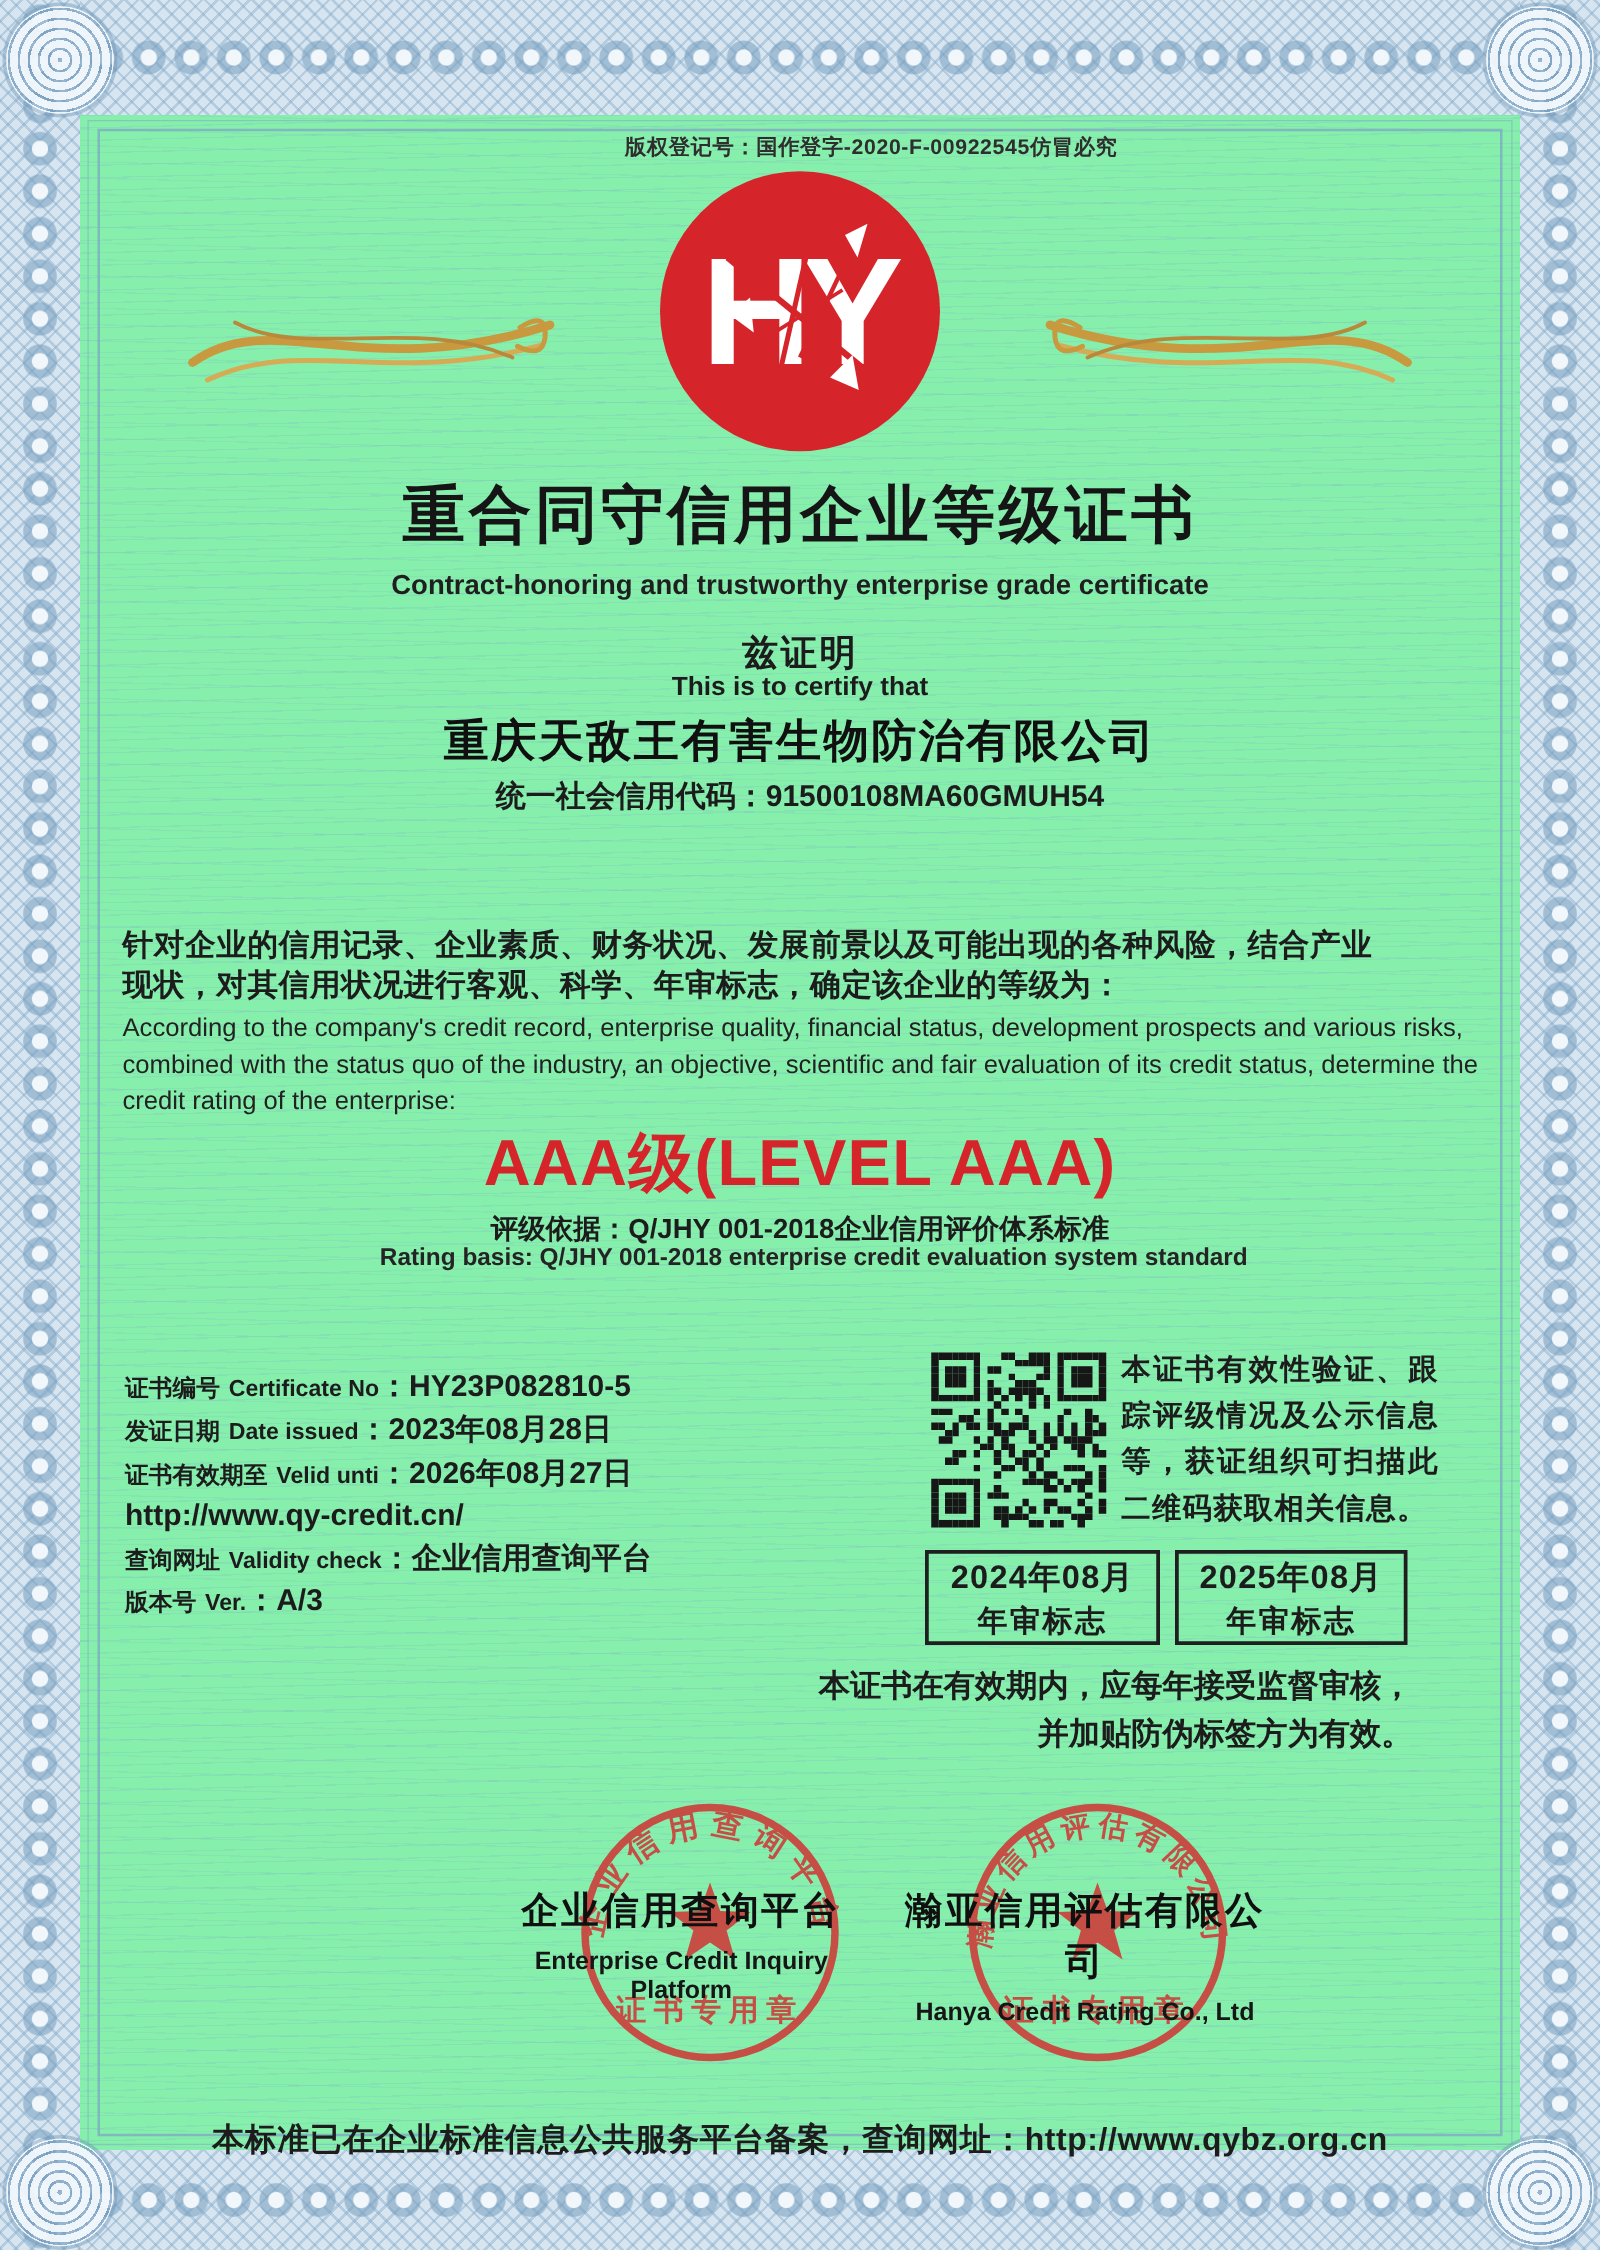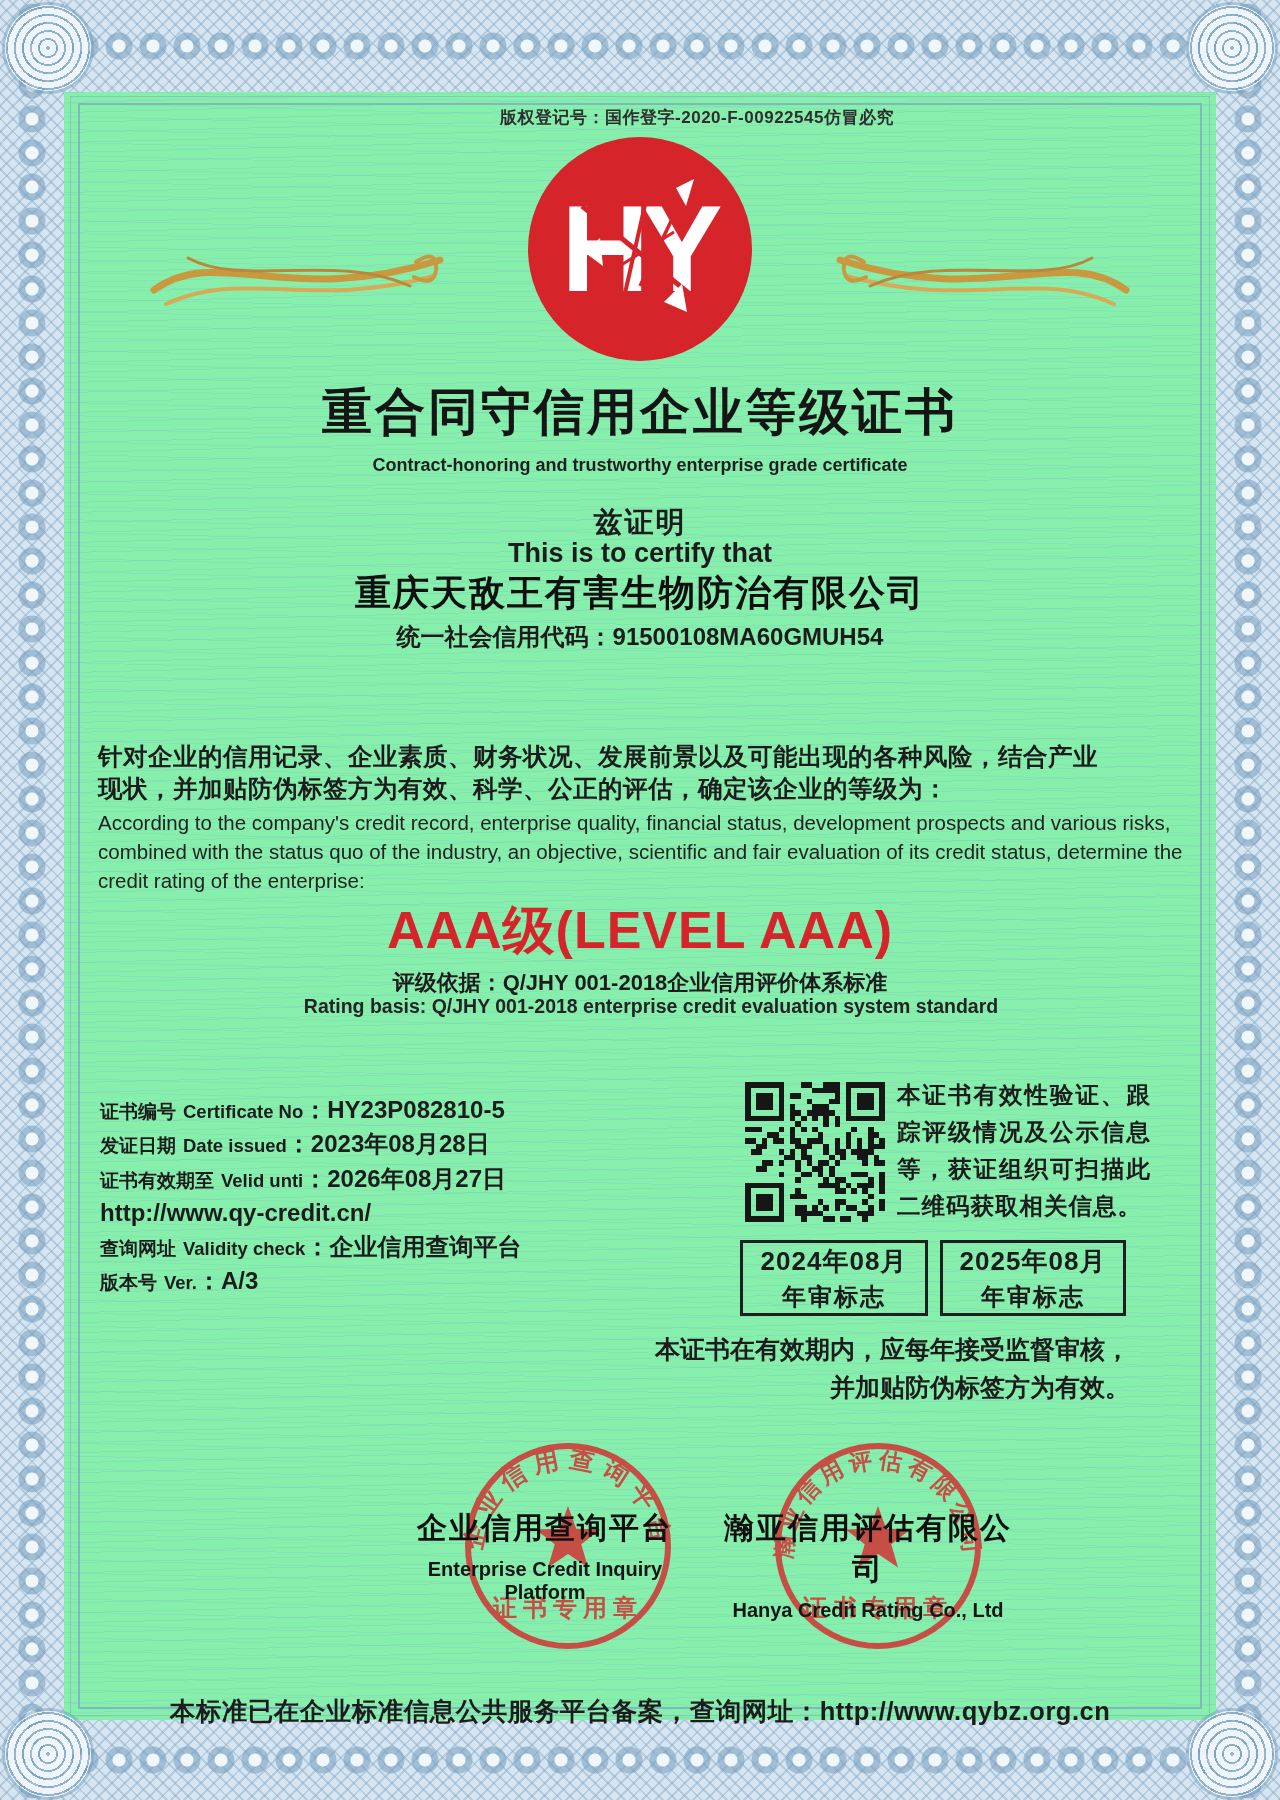--- a/index.html
+++ b/index.html
@@ -51,23 +51,23 @@
   
   .content{position:absolute;inset:0;z-index:3;}
   .abs{position:absolute;}
   .cx{position:absolute;left:0;right:0;text-align:center;}
   .copyright{position:absolute;top:106px;left:50%;transform:translateX(calc(-50% + 57px));
     white-space:nowrap;font-size:17px;font-weight:600;color:#2e2e2e;letter-spacing:.5px;}
   .logo{left:524px;top:134px;width:232px;height:230px;}
   .flourish{top:238px;width:300px;height:76px;}
   .flourish.l{left:148px;} .flourish.r{left:832px;transform:scaleX(-1);}
   .title{top:379px;font-size:50px;font-weight:900;letter-spacing:3px;color:#151515;}
-  .subtitle{top:455px;font-size:18px;font-weight:600;color:#1f1f1f;}
+  .subtitle{top:455px;font-size:22px;font-weight:600;color:#1f1f1f;}
   .certify-cn{top:503px;font-size:29px;font-weight:700;letter-spacing:2px;}
-  .certify-en{top:538px;font-size:27px;font-weight:600;}
+  .certify-en{top:538px;font-size:21px;font-weight:600;}
   .company{top:569px;font-size:36px;font-weight:900;letter-spacing:2px;color:#101010;}
   .creditcode{top:621px;font-size:24px;font-weight:600;}
   .address{top:651px;font-size:24px;font-weight:600;}
   .body{left:98px;top:741px;width:1088px;}
   .body-cn{font-size:24.5px;line-height:31.5px;font-weight:600;letter-spacing:.5px;}
   .body-en{font-size:20.5px;line-height:29px;margin-top:4px;font-weight:500;color:#222;}
   .rating{top:896px;font-size:52px;font-weight:900;letter-spacing:1px;}
   .basis-cn{top:968px;font-size:22px;font-weight:600;}
   .basis-en{top:995px;font-size:19.5px;font-weight:700;color:#242424;margin-left:22px;}
   .details{left:100px;top:1094px;width:560px;}
@@ -144,21 +144,21 @@
 
     <div class="cx title">重合同守信用企业等级证书</div>
     <div class="cx subtitle">Contract-honoring and trustworthy enterprise grade certificate</div>
     <div class="cx certify-cn">兹证明</div>
     <div class="cx certify-en">This is to certify that</div>
     <div class="cx company">重庆天敌王有害生物防治有限公司</div>
     <div class="cx creditcode">统一社会信用代码：91500108MA60GMUH54</div>
 
     <div class="abs body">
       <div class="body-cn">针对企业的信用记录、企业素质、财务状况、发展前景以及可能出现的各种风险，结合产业</div>
-      <div class="body-cn">现状，并加贴防伪标签方为有效、科学、公正的评估，确定该企业的等级为：</div>
+      <div class="body-cn">现状，对其信用状况进行客观、科学、年审标志，确定该企业的等级为：</div>
       <div class="body-en">According to the company's credit record, enterprise quality, financial status, development prospects and various risks, combined with the status quo of the industry, an objective, scientific and fair evaluation of its credit status, determine the credit rating of the enterprise:</div>
     </div>
 
     <div class="cx rating" style="color:#d6242b">AAA级(LEVEL AAA)</div>
     <div class="cx basis-cn">评级依据：Q/JHY 001-2018企业信用评价体系标准</div>
     <div class="cx basis-en">Rating basis: Q/JHY 001-2018 enterprise credit evaluation system standard</div>
 
     <div class="abs details">
       <div class="detail-row">
         <span class="dl-cn">证书编号</span><span class="dl-en">Certificate No</span><span class="dl-val">：HY23P082810-5</span>

